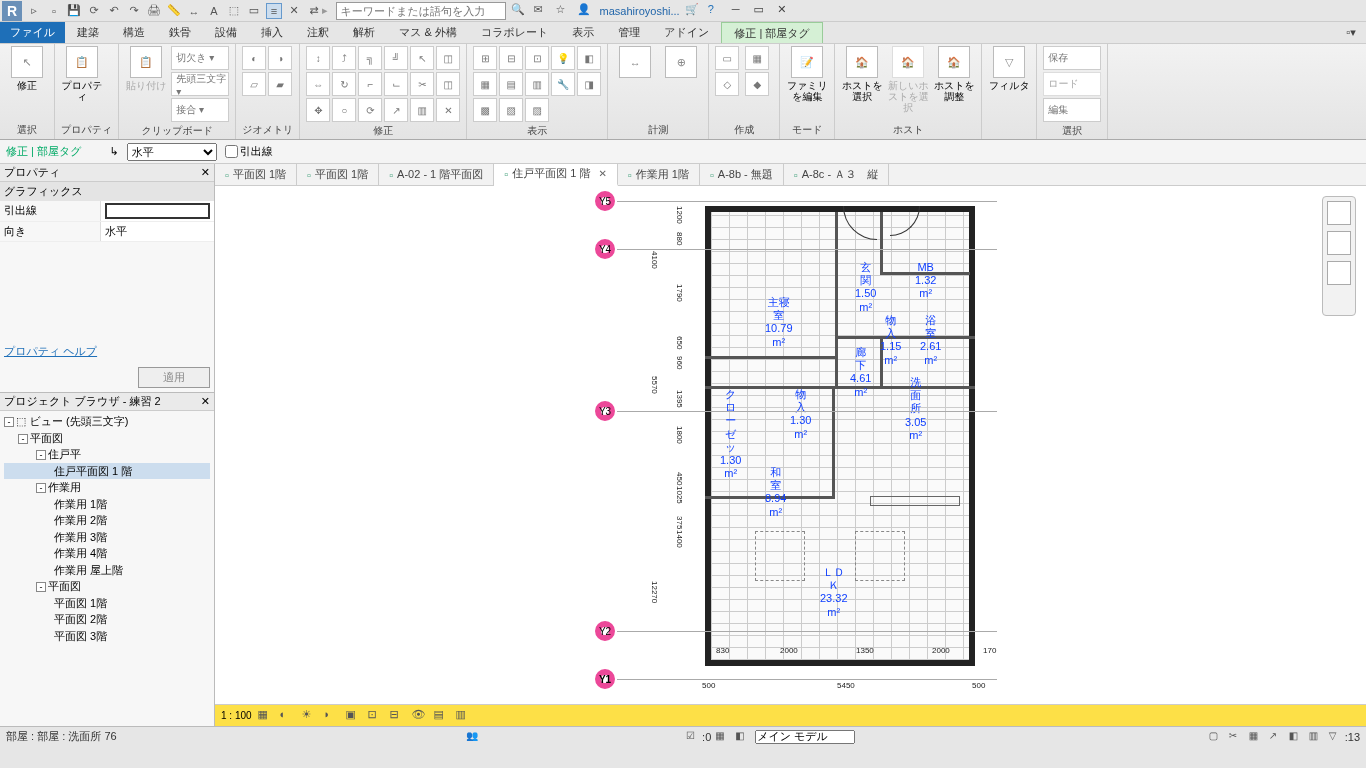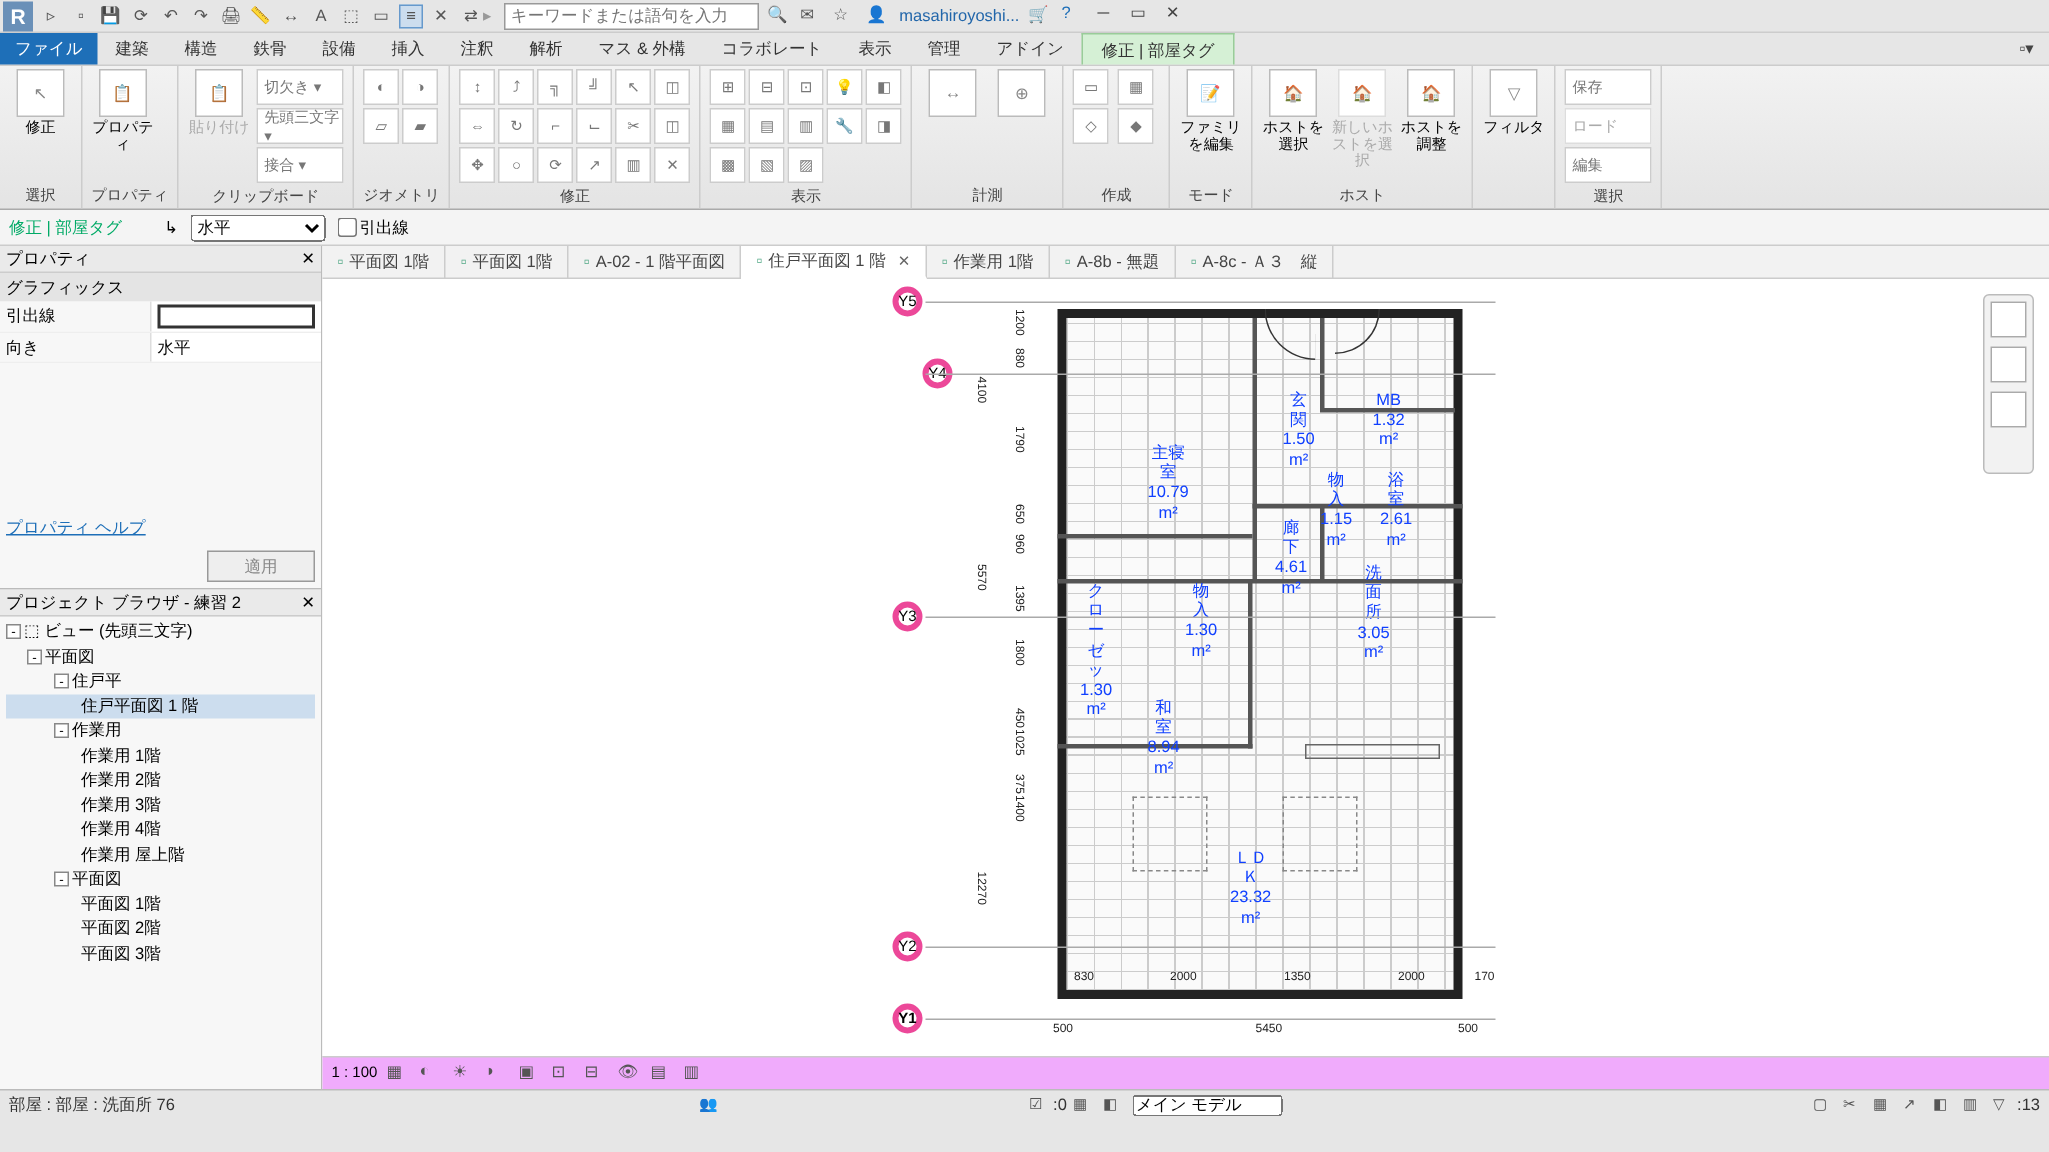--- a/index.html
+++ b/index.html
@@ -82,34 +82,34 @@
 .canvas-wrap { flex: 1; background: #fff; display: flex; flex-direction: column; position: relative; }
 .viewtabs { height: 22px; background: #f2f2f2; border-bottom: 1px solid #ccc; display: flex; align-items: center; }
 .viewtabs .tab { padding: 0 10px; height: 22px; display: flex; align-items: center; border-right: 1px solid #ccc; cursor: pointer; color: #444; gap: 4px; }
 .viewtabs .tab .ic { color: #5a8; font-size: 11px; }
 .viewtabs .tab.active { background: #fff; border-bottom: 2px solid #fff; }
 .viewtabs .tab .close { margin-left: 4px; color: #666; font-size: 10px; }
 .canvas { flex: 1; position: relative; background: #fff; overflow: hidden; }
 
 
 .plan { position: absolute; left: 380px; top: 0px; }
-.gridlabel { position: absolute; width: 20px; height: 20px; border: 4px solid #ec4899; border-radius: 50%; display: flex; align-items: center; justify-content: center; font-size: 10px; background: #fff; }
+.gridlabel { position: absolute; width: 20px; height: 20px; border: 6px solid #ec4899; border-radius: 50%; display: flex; align-items: center; justify-content: center; font-size: 10px; background: #fff; }
 .wall-outer { position: absolute; border: 6px solid #222; background: #fafafa; }
 .wall-inner { position: absolute; background: #555; }
 .roomlabel { position: absolute; color: #1040ff; font-size: 11px; text-align: center; line-height: 1.2; }
 .hatch { background-image: repeating-linear-gradient(0deg,#ccc 0,#ccc 1px,transparent 1px,transparent 12px), repeating-linear-gradient(90deg,#ccc 0,#ccc 1px,transparent 1px,transparent 18px); }
 .dim { position: absolute; font-size: 8px; color: #222; }
 .dim.v { writing-mode: vertical-rl; }
 
 
 .navcube { position: absolute; right: 10px; top: 10px; width: 34px; height: 120px; border: 1px solid #bbb; background: #f2f2f2; border-radius: 4px; display: flex; flex-direction: column; align-items: center; gap: 6px; padding: 4px; }
 .navcube .nc { width: 24px; height: 24px; border: 1px solid #aaa; background: #fff; cursor: pointer; }
 
 
-.viewctrl { height: 22px; background: #f0abfc; border-top: 1px solid #ccc; display: flex; align-items: center; padding: 0 6px; gap: 6px; }
+.viewctrl { height: 22px; background: #fde047; border-top: 1px solid #ccc; display: flex; align-items: center; padding: 0 6px; gap: 6px; }
 .viewctrl .sc { font-size: 10px; }
 .viewctrl .ico { width: 16px; height: 16px; color: #555; cursor: pointer; font-size: 11px; }
 
 
 .statusbar { height: 20px; background: #e6e6e6; border-top: 1px solid #bbb; display: flex; align-items: center; padding: 0 6px; font-size: 11px; color: #333; }
 .statusbar .spacer { flex: 1; }
 .statusbar .ico { width: 16px; height: 14px; margin-left: 4px; color: #555; cursor: pointer; font-size: 10px; }
 .statusbar input { width: 100px; height: 14px; margin: 0 4px; }
 </style>
 </head>
@@ -429,21 +429,21 @@
             <div class="roomlabel" style="left: 310px; top: 190px;">洗面所<br>3.05 m²</div>
             <div class="roomlabel" style="left: 125px; top: 202px;">クローゼッ<br>1.30 m²</div>
             <div class="roomlabel" style="left: 195px; top: 202px;">物入<br>1.30 m²</div>
             <div class="roomlabel" style="left: 170px; top: 280px;">和室<br>8.94 m²</div>
             <div class="roomlabel" style="left: 225px; top: 380px;">ＬＤＫ<br>23.32 m²</div>
           </div>
 
         <div id="gridlabels">
             <div class="gridlabel" style="left: 0px; top: 5px;">Y5</div>
             <div style="position: absolute; left: 22px; top: 15px; width: 380px; border-top: 1px solid rgb(170, 170, 170);"></div>
-            <div class="gridlabel" style="left: 0px; top: 53px; margin-left: 20px;">Y4</div>
+            <div class="gridlabel" style="left: 0px; top: 53px;">Y4</div>
             <div style="position: absolute; left: 22px; top: 63px; width: 380px; border-top: 1px solid rgb(170, 170, 170);"></div>
             <div class="gridlabel" style="left: 0px; top: 215px;">Y3</div>
             <div style="position: absolute; left: 22px; top: 225px; width: 380px; border-top: 1px solid rgb(170, 170, 170);"></div>
             <div class="gridlabel" style="left: 0px; top: 435px;">Y2</div>
             <div style="position: absolute; left: 22px; top: 445px; width: 380px; border-top: 1px solid rgb(170, 170, 170);"></div>
             <div class="gridlabel" style="left: 0px; top: 483px; font-weight: bold;">Y1</div>
             <div style="position: absolute; left: 22px; top: 493px; width: 380px; border-top: 1px solid rgb(170, 170, 170);"></div>
           </div>
 
         <div id="dims">

